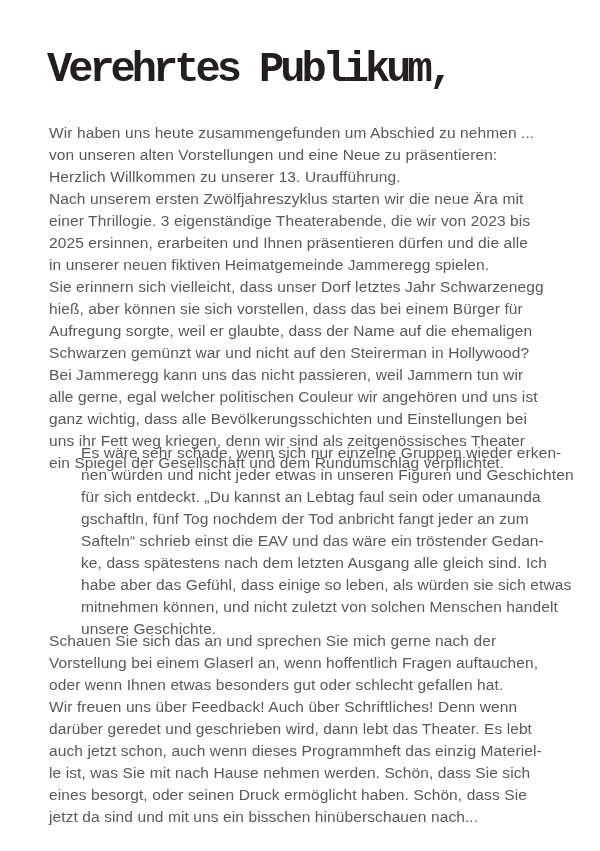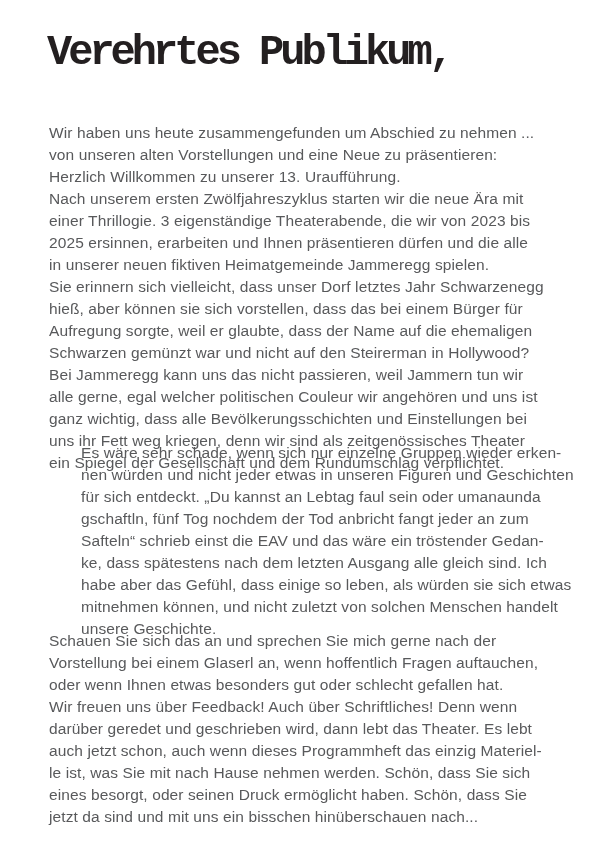--- a/index.html
+++ b/index.html
@@ -11,21 +11,21 @@
     position: relative;
     width: 600px;
     height: 851px;
     background: #ffffff;
     overflow: hidden;
     font-family: "Liberation Sans", sans-serif;
   }
   .title {
     position: absolute;
     left: 47px;
-    top: 32px;
+    top: 49px;
     margin: 0;
     font-family: "Liberation Mono", "DejaVu Sans Mono", monospace;
     font-weight: 700;
     font-size: 42px;
     line-height: 1;
     letter-spacing: -4px;
     color: #231f20;
     white-space: nowrap;
   }
   .body-text {

